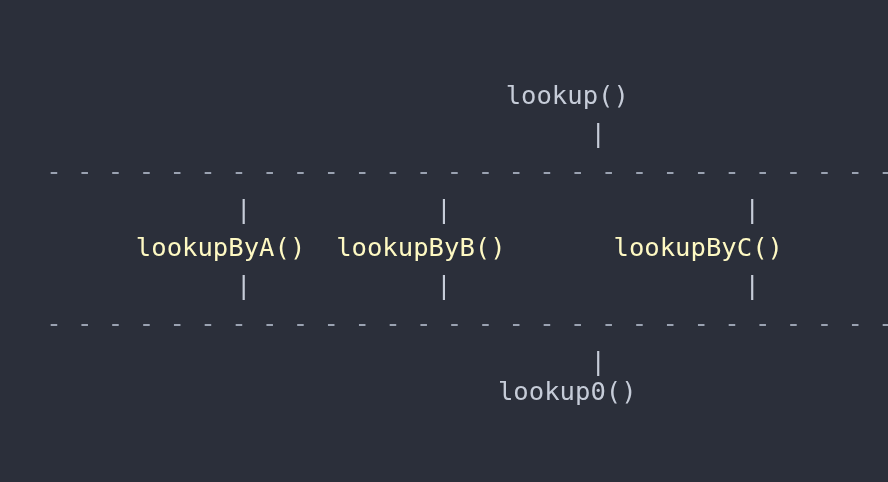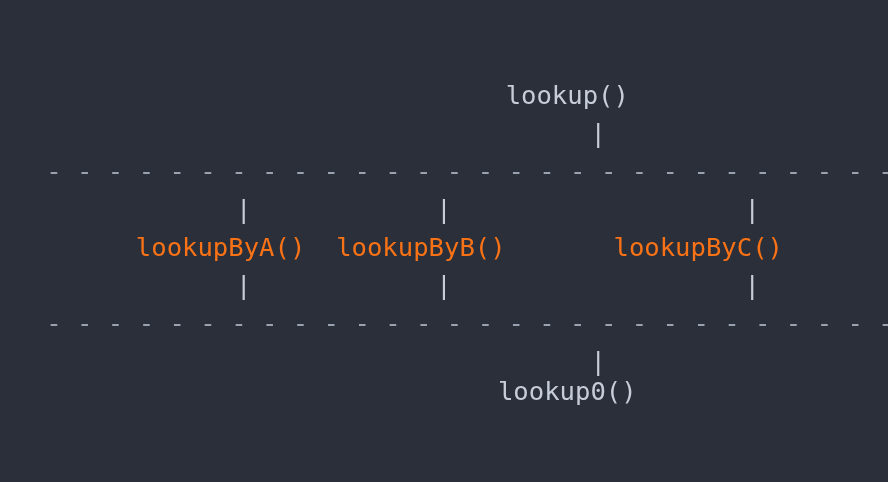--- a/index.html
+++ b/index.html
@@ -69,21 +69,21 @@
   <div class="art-block">
 
     <pre class="art-line row-1 node-label" style="color: rgb(198, 204, 216);">                lookup()</pre>
 
     <pre class="art-line row-2 connector" style="color: rgb(198, 204, 216);">                    |</pre>
 
     <pre class="art-line row-3 sep-line" style="color: rgb(154, 162, 177);">   - - - - - - - - - - - - - - - - - - - - - - - - - - - - - - - - - - - -</pre>
 
     <pre class="art-line row-4 connector" style="color: rgb(198, 204, 216);">       |            |                   |</pre>
 
-    <pre class="art-line row-5 node-label" style="color: #f97316;">  lookupByA()  lookupByB()       lookupByC()</pre>
+    <pre class="art-line row-5 node-label" style="color: #fef9c3;">  lookupByA()  lookupByB()       lookupByC()</pre>
 
     <pre class="art-line row-6 connector" style="color: rgb(198, 204, 216);">       |            |                   |</pre>
 
     <pre class="art-line row-7 sep-line" style="color: rgb(154, 162, 177);">   - - - - - - - - - - - - - - - - - - - - - - - - - - - - - - - - - - - -</pre>
 
     <pre class="art-line row-8 connector" style="color: rgb(198, 204, 216);">                    |</pre>
 
     <pre class="art-line row-9 node-label" style="color: rgb(198, 204, 216);">                lookup0()</pre>
 
   </div>

